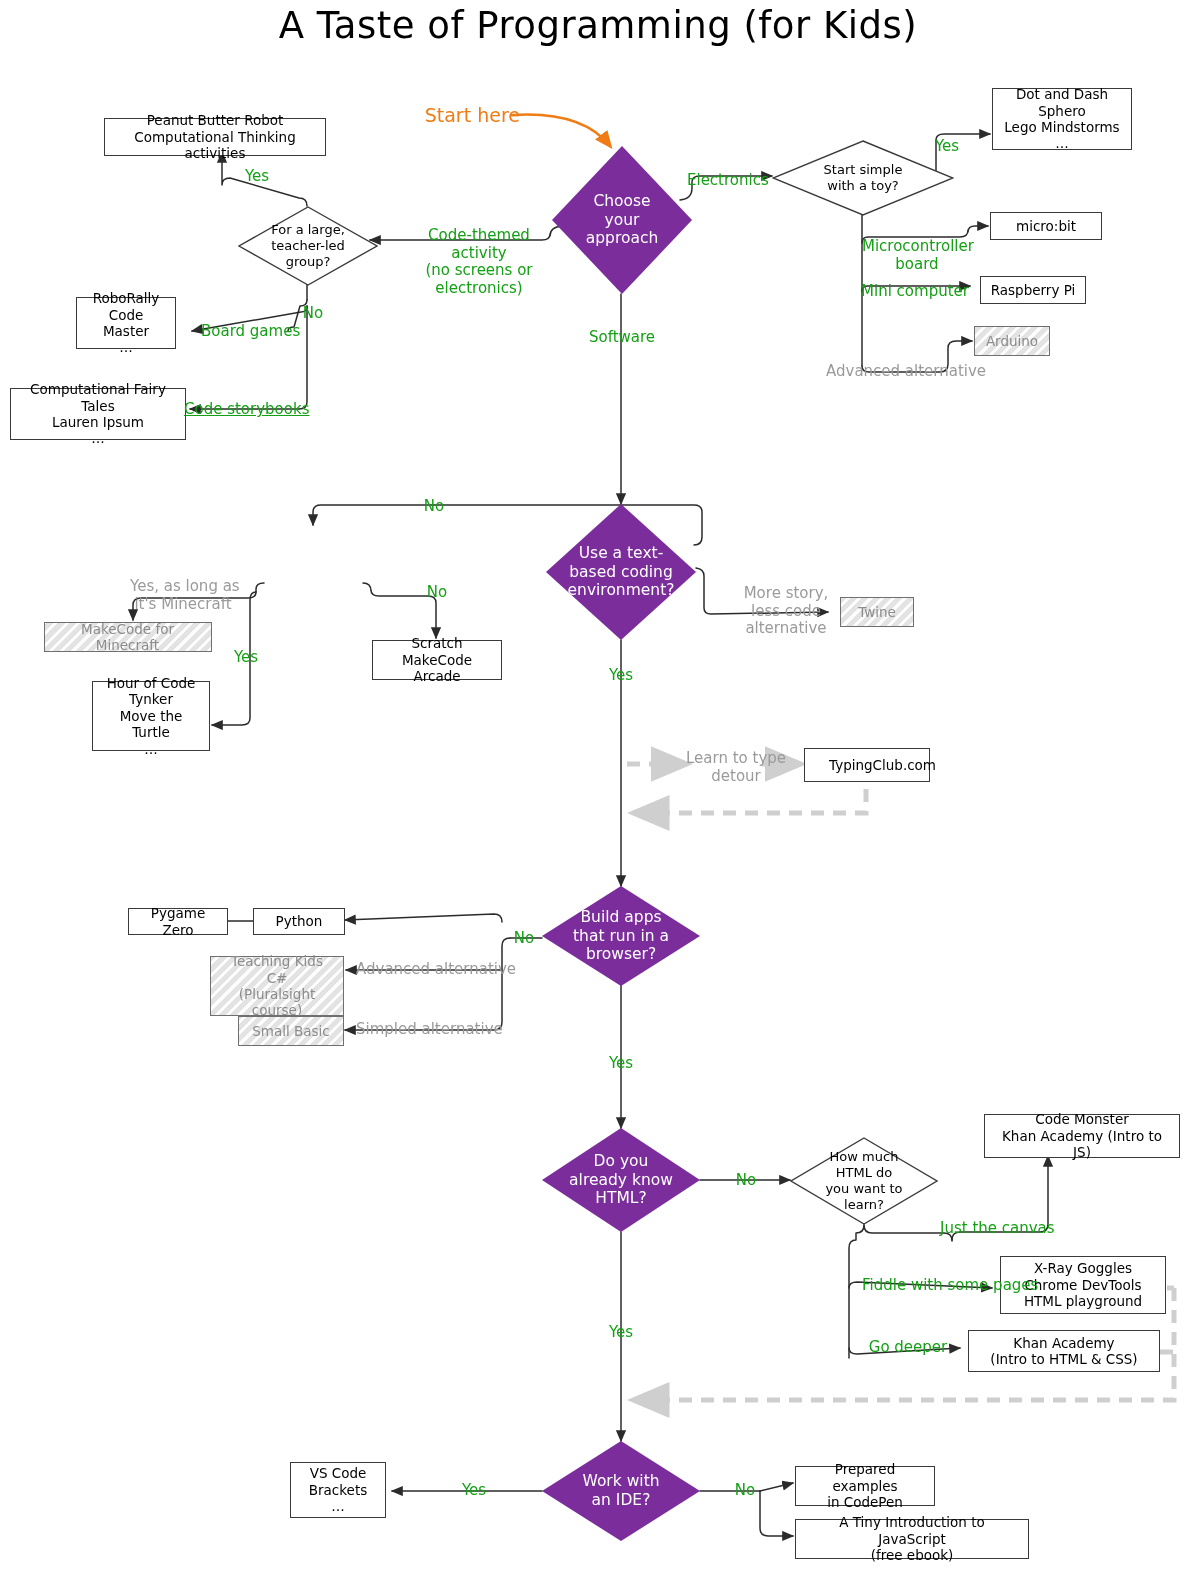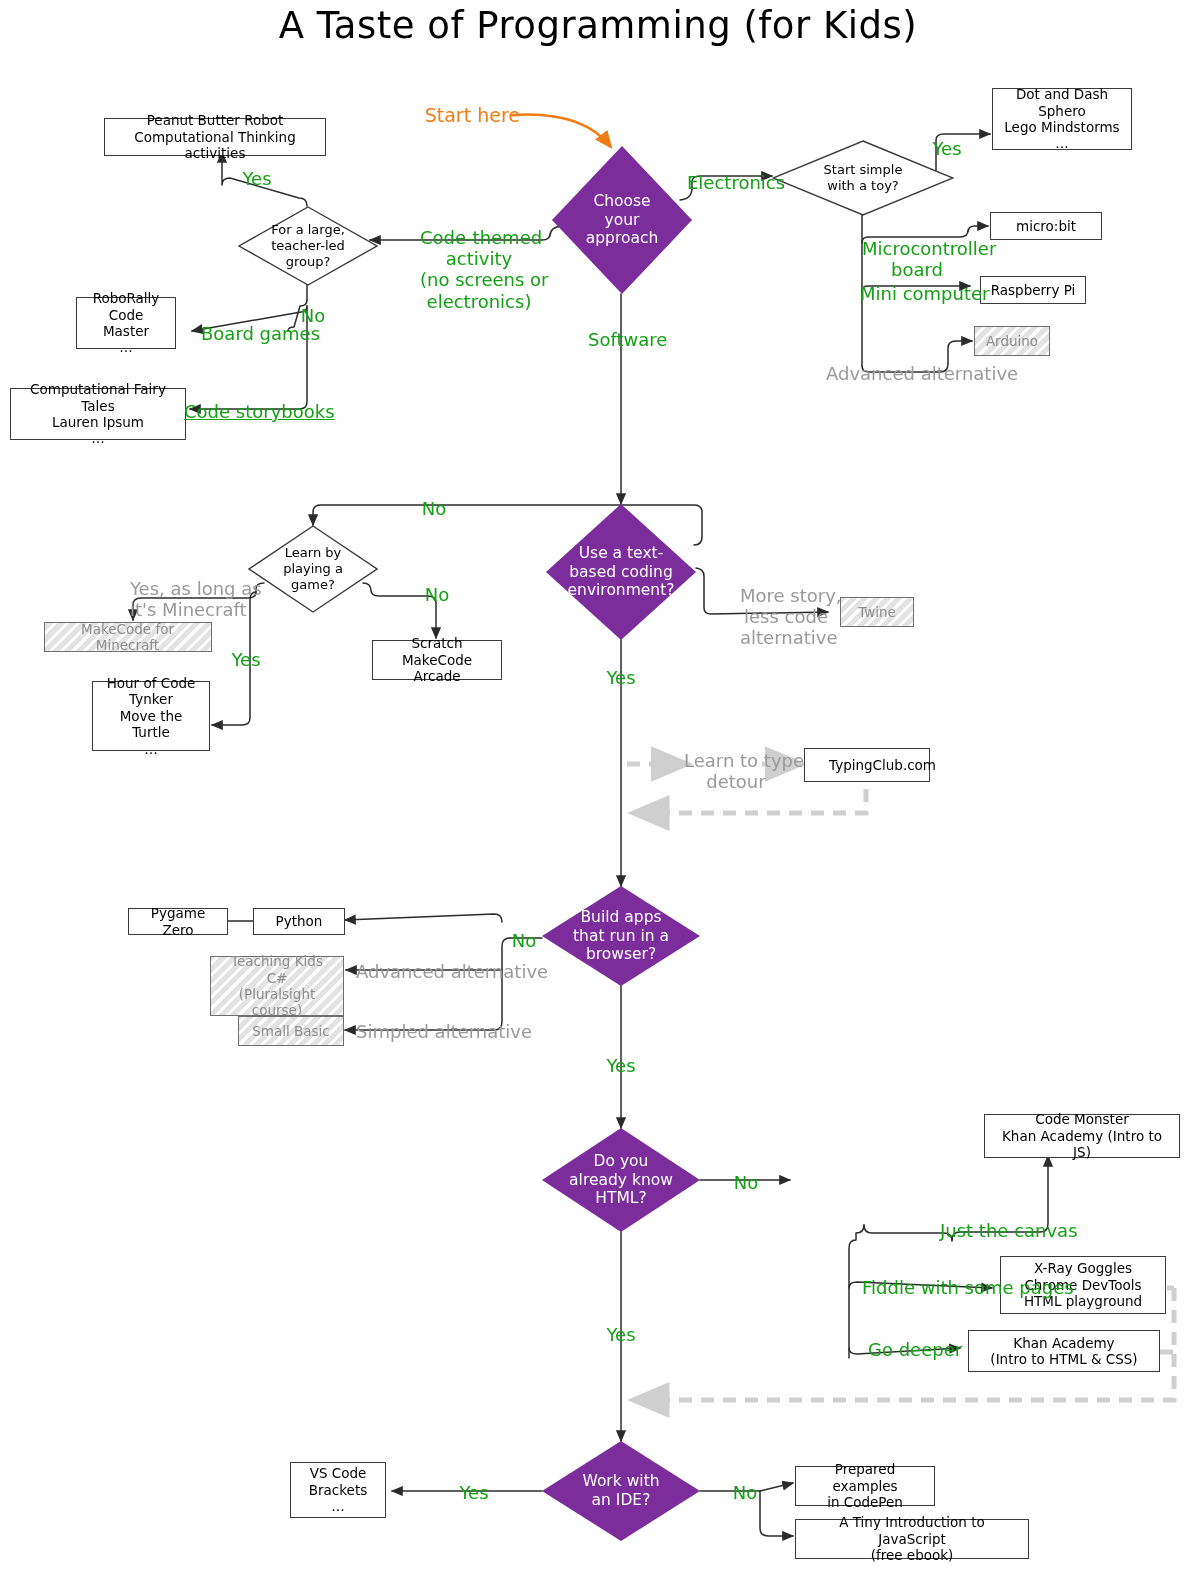--- a/index.html
+++ b/index.html
@@ -86,21 +86,21 @@
       -45deg,
       rgba(255,255,255,0.95) 0px,
       rgba(255,255,255,0.95) 3px,
       rgba(200,200,200,0.0) 3px,
       rgba(200,200,200,0.0) 8px
     );
   }
   
   .lbl {
     position: absolute;
-    font-size: 18px;
+    font-size: 15px;
     line-height: 1.18;
     white-space: pre;
     text-align: center;
     color: #14a014;
   }
   .lbl.grey { color: #9a9a9a; }
   .lbl.orange { color: #ef7c14; font-size: 19px; text-align: right; }
 </style>
 </head>
 <body>
@@ -267,28 +267,20 @@
   <div class="node diamond-p" style="left:546px; top:504px; width:150px; height:136px;">
     <span style="white-space:pre-line;">Use a text-
 based coding
 environment?</span>
   </div>
 
   <div class="node box-grey" style="left:840px; top:597px; width:74px; height:30px;">
     <span>Twine</span>
   </div>
 
-  <div class="node diamond-w" style="left:248px; top:525px; width:130px; height:88px;">
-    <svg class="dw-border" viewBox="0 0 130 88" preserveAspectRatio="none">
-      <polygon points="65,1 129,44 65,87 1,44" fill="#ffffff" stroke="#3a3a3a" stroke-width="1.4"></polygon>
-    </svg>
-    <span class="dw-text" style="white-space:pre-line;">Learn by
-playing a
-game?</span>
-  </div>
 
   <div class="node box-grey" style="left:44px; top:622px; width:168px; height:30px;padding-left:8px;">
     <span>MakeCode for Minecraft</span>
   </div>
 
   <div class="node box" style="left:92px; top:681px; width:118px; height:70px;">
     <span style="white-space:pre-line;">Hour of Code
 Tynker
 Move the Turtle
 …</span>
@@ -325,20 +317,29 @@
   <div class="node box-grey" style="left:238px; top:1016px; width:106px; height:30px;">
     <span>Small Basic</span>
   </div>
 
   <div class="node diamond-p" style="left:542px; top:1128px; width:158px; height:104px;">
     <span style="white-space:pre-line;">Do you
 already know
 HTML?</span>
   </div>
 
+  <div class="node diamond-w" style="left:790px; top:1137px; width:148px; height:88px;">
+    <svg class="dw-border" viewBox="0 0 148 88" preserveAspectRatio="none">
+      <polygon points="74,1 147,44 74,87 1,44" fill="#ffffff" stroke="#3a3a3a" stroke-width="1.4"></polygon>
+    </svg>
+    <span class="dw-text" style="white-space:pre-line;">How much
+HTML do
+you want to
+learn?</span>
+  </div>
 
   <div class="node box" style="left:984px; top:1114px; width:196px; height:44px;">
     <span style="white-space:pre-line;">Code Monster
 Khan Academy (Intro to JS)</span>
   </div>
 
   <div class="node box" style="left:968px; top:1330px; width:192px; height:42px;">
     <span style="white-space:pre-line;">Khan Academy
 (Intro to HTML &amp; CSS)</span>
   </div>

